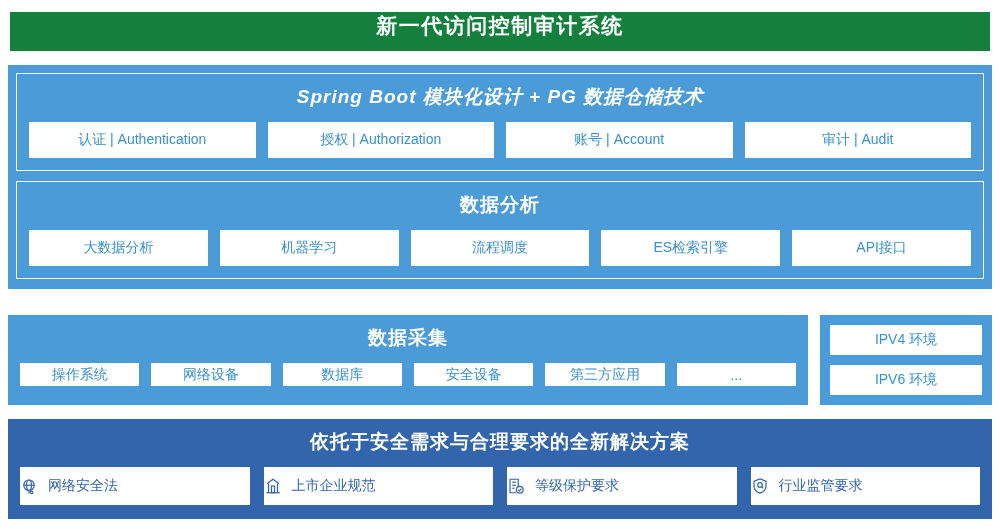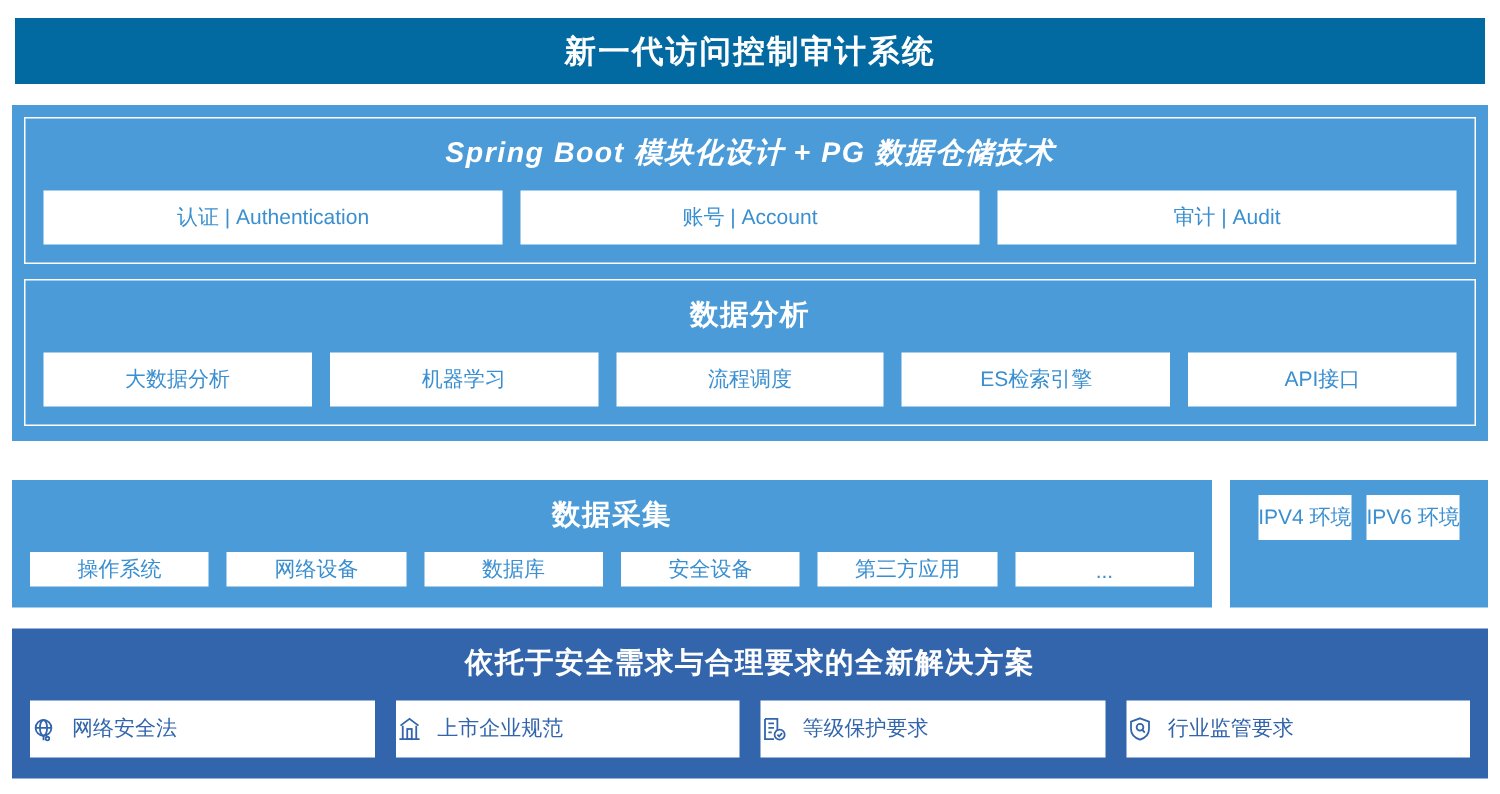--- a/index.html
+++ b/index.html
@@ -21,23 +21,23 @@
     box-sizing: border-box;
     padding: 12px 8px 10px 8px;
     display: flex;
     flex-direction: column;
   }
 
   
   .header-bar {
     height: 54px;
     margin: 0 2px 14px 2px;
-    background: #0369a1;
-    display: flex;
-    align-items: center;
+    background: #15803d;
+    display: flex;
+    align-items: flex-start;
     justify-content: center;
   }
   .header-title {
     color: #ffffff;
     font-size: 21px;
     font-weight: bold;
     letter-spacing: 1.5px;
   }
 
   
@@ -107,21 +107,21 @@
   .collect-chips .chip {
     height: 23px;
   }
   .side-panel {
     width: 172px;
     flex: 0 0 172px;
     background: #4a9bd8;
     box-sizing: border-box;
     padding: 10px;
     display: flex;
-    flex-direction: row;
+    flex-direction: column;
     justify-content: center;
     gap: 10px;
   }
   .side-chip {
     background: #ffffff;
     height: 30px;
     display: flex;
     align-items: center;
     justify-content: center;
     color: #3a8fd0;
@@ -180,20 +180,21 @@
   <div class="header-bar">
     <div class="header-title">新一代访问控制审计系统</div>
   </div>
 
   <div class="panel panel-upper">
 
     <div class="inner-frame" style="margin-bottom:10px;">
       <div class="frame-title italic">Spring Boot 模块化设计 + PG 数据仓储技术</div>
       <div class="chip-row">
         <div class="chip">认证 | Authentication</div>
+        <div class="chip">授权 | Authorization</div>
         <div class="chip">账号 | Account</div>
         <div class="chip">审计 | Audit</div>
       </div>
     </div>
 
     <div class="inner-frame">
       <div class="frame-title">数据分析</div>
       <div class="chip-row">
         <div class="chip">大数据分析</div>
         <div class="chip">机器学习</div>

